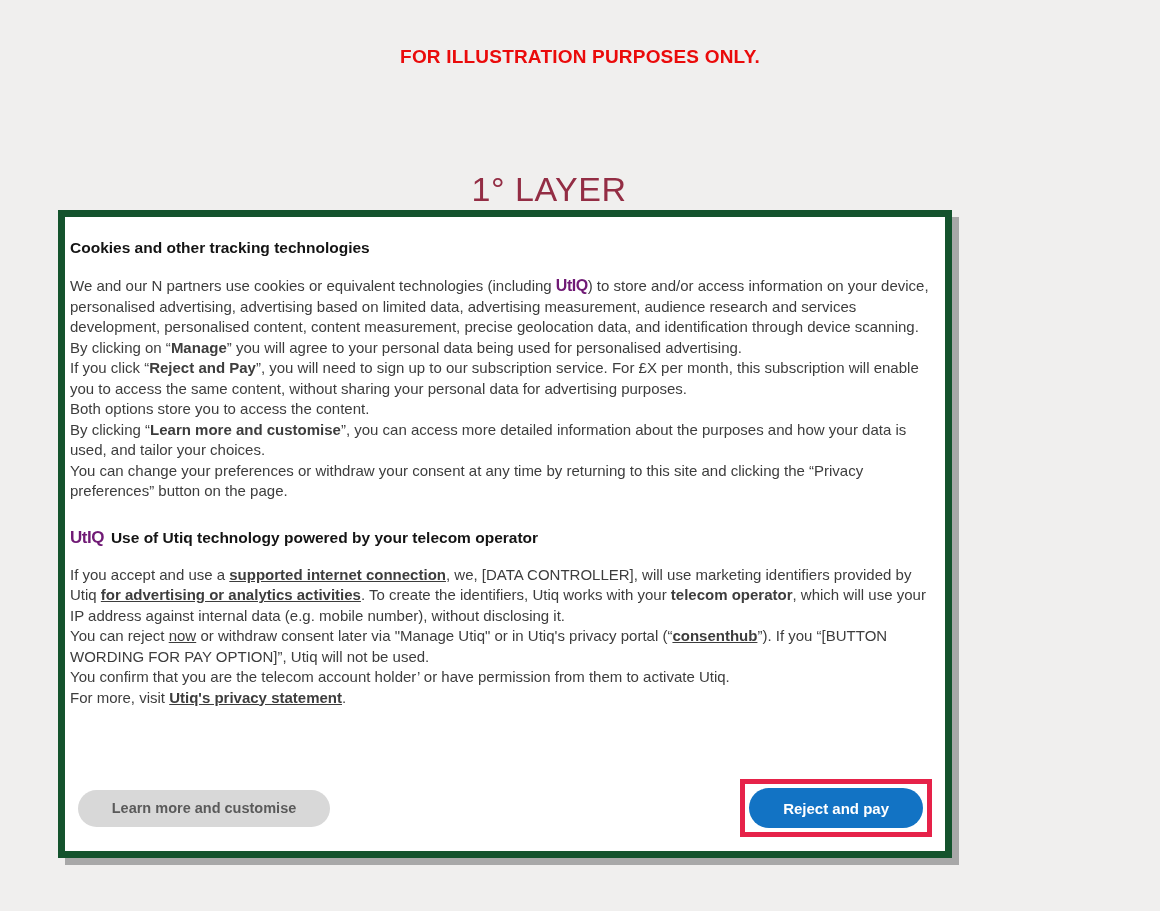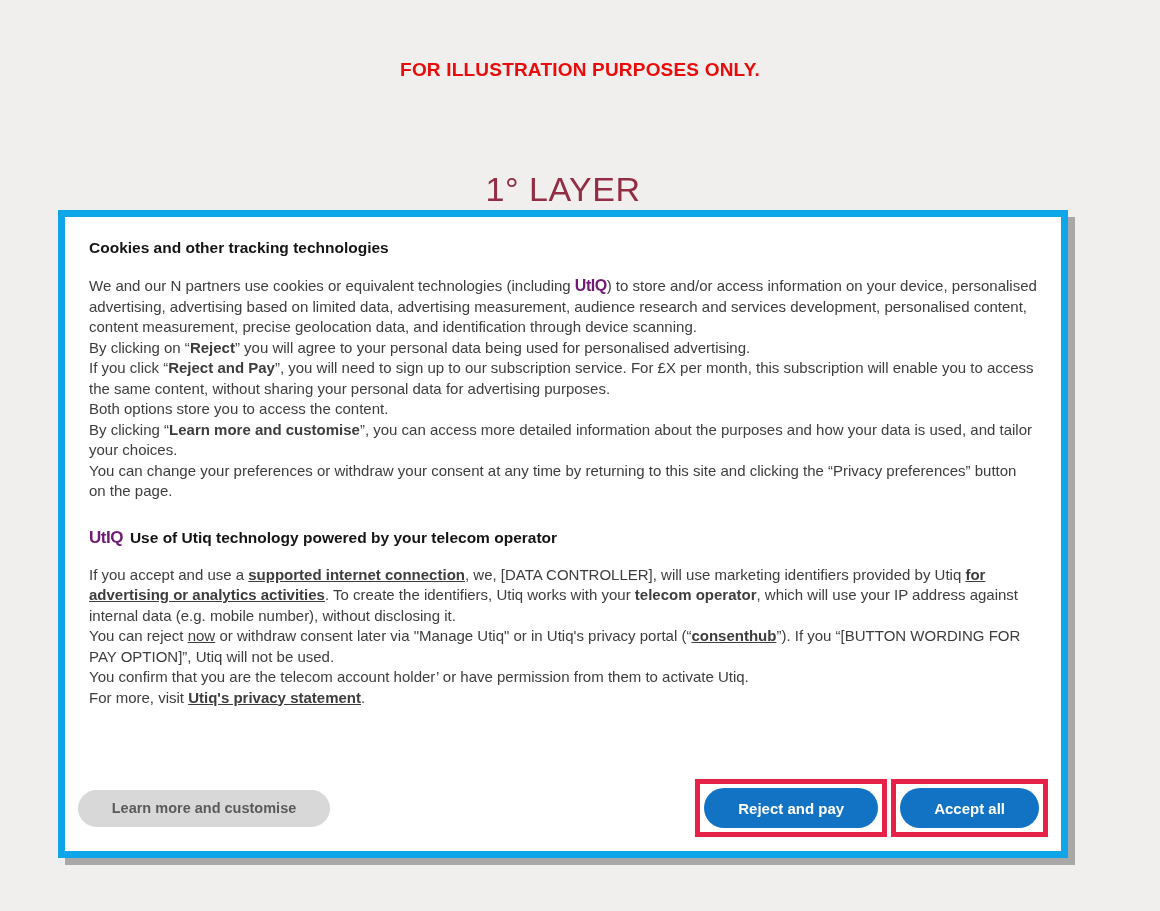--- a/index.html
+++ b/index.html
@@ -5,38 +5,38 @@
   * { box-sizing: border-box; }
   html, body { margin: 0; padding: 0; }
   body {
     width: 1160px; height: 911px;
     background: #f0efee;
     font-family: "Liberation Sans", sans-serif;
     position: relative;
     overflow: hidden;
   }
   .disclaimer {
-    position: absolute; top: 59px; left: 0; width: 1160px;
+    position: absolute; top: 46px; left: 0; width: 1160px;
     text-align: center;
     color: #ea0b0b; font-size: 19px; font-weight: bold;
     letter-spacing: 0.2px;
   }
   .layer-title {
-    position: absolute; top: 170px; left: 58px; width: 1010px;
+    position: absolute; top: 170px; left: 44px; width: 1010px;
     text-align: center;
     color: #932d44; font-size: 34px; font-weight: 400;
     letter-spacing: 0.5px;
   }
   .dialog {
     position: absolute; left: 58px; top: 210px;
-    width: 1010px; height: 648px;
+    width: 894px; height: 648px;
     background: #ffffff;
-    border: 7px solid #0ea5e9;
+    border: 7px solid #14532d;
     box-shadow: 7px 7px 0 #a8a8a8;
-    padding: 22px 24px;
+    padding: 22px 5px;
   }
   .dlg-heading {
     margin: 0 0 19px 0;
     font-size: 15.5px; font-weight: bold; color: #141414;
   }
   .body-text p.tline {
     margin: 0;
     font-size: 15px; line-height: 20.5px; color: #3d3d3d;
   }
   .b { font-weight: bold; }
@@ -90,21 +90,21 @@
 <div class="disclaimer">FOR ILLUSTRATION PURPOSES ONLY.</div>
 
 <div class="layer-title">1° LAYER</div>
 
 <div class="dialog">
 
   <h1 class="dlg-heading">Cookies and other tracking technologies</h1>
 
   <div class="body-text" id="intro-blocks">
       <p class="tline"><span>We and our N partners use cookies or equivalent technologies (including </span><span class="utiq-logo">UtIQ</span><span>) to store and/or access information on your device, personalised advertising, advertising based on limited data, advertising measurement, audience research and services development, personalised content, content measurement, precise geolocation data, and identification through device scanning.</span></p>
-      <p class="tline"><span>By clicking on “</span><span class="b">Reject</span><span>” you will agree to your personal data being used for personalised advertising.</span></p>
+      <p class="tline"><span>By clicking on “</span><span class="b">Manage</span><span>” you will agree to your personal data being used for personalised advertising.</span></p>
       <p class="tline"><span>If you click “</span><span class="b">Reject and Pay</span><span>”, you will need to sign up to our subscription service. For £X per month, this subscription will enable you to access the same content, without sharing your personal data for advertising purposes.</span></p>
       <p class="tline"><span>Both options store you to access the content.</span></p>
       <p class="tline"><span>By clicking “</span><span class="b">Learn more and customise</span><span>”, you can access more detailed information about the purposes and how your data is used, and tailor your choices.</span></p>
       <p class="tline"><span>You can change your preferences or withdraw your consent at any time by returning to this site and clicking the “Privacy preferences” button on the page.</span></p>
     </div>
 
   <div class="utiq-heading">
     <span class="utiq-logo">UtIQ</span><span>Use of Utiq technology powered by your telecom operator</span>
   </div>
 
@@ -113,18 +113,15 @@
       <p class="tline"><span>You can reject </span><span class="u link">now</span><span> or withdraw consent later via "Manage Utiq" or in Utiq's privacy portal (“</span><span class="b u link">consenthub</span><span>”). If you “[BUTTON WORDING FOR PAY OPTION]”, Utiq will not be used.</span></p>
       <p class="tline"><span>You confirm that you are the telecom account holder’ or have permission from them to activate Utiq.</span></p>
       <p class="tline"><span>For more, visit </span><span class="b u link">Utiq's privacy statement</span><span>.</span></p>
     </div>
 
   <div class="footer">
     <button class="learn-more">Learn more and customise</button>
     <div class="highlight first">
       <button class="blue-btn">Reject and pay</button>
     </div>
-    <div class="highlight second">
-      <button class="blue-btn">Accept all</button>
-    </div>
   </div>
 
 </div>
 
 </body></html>

